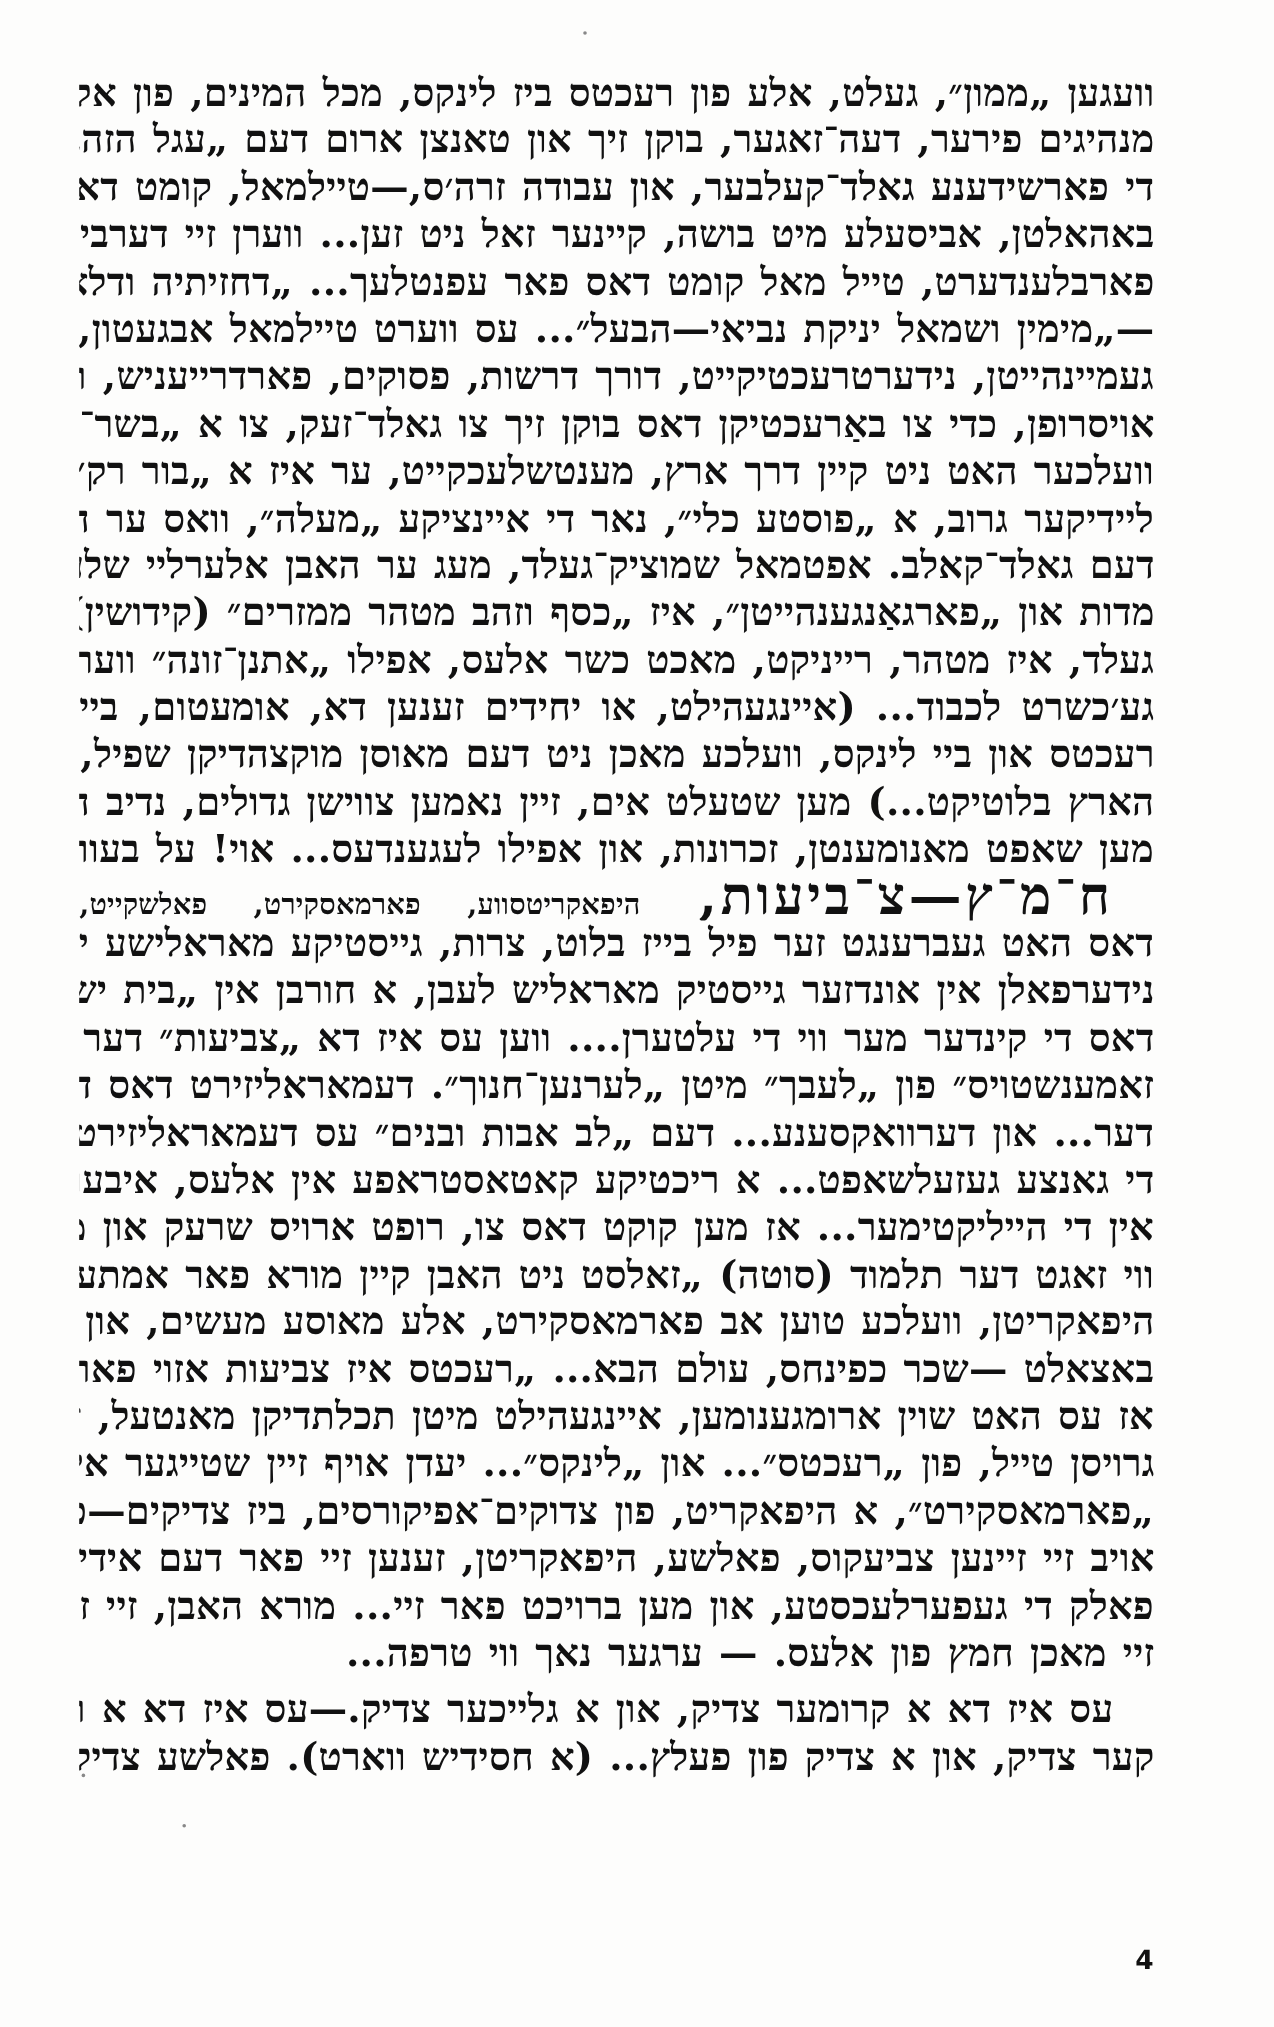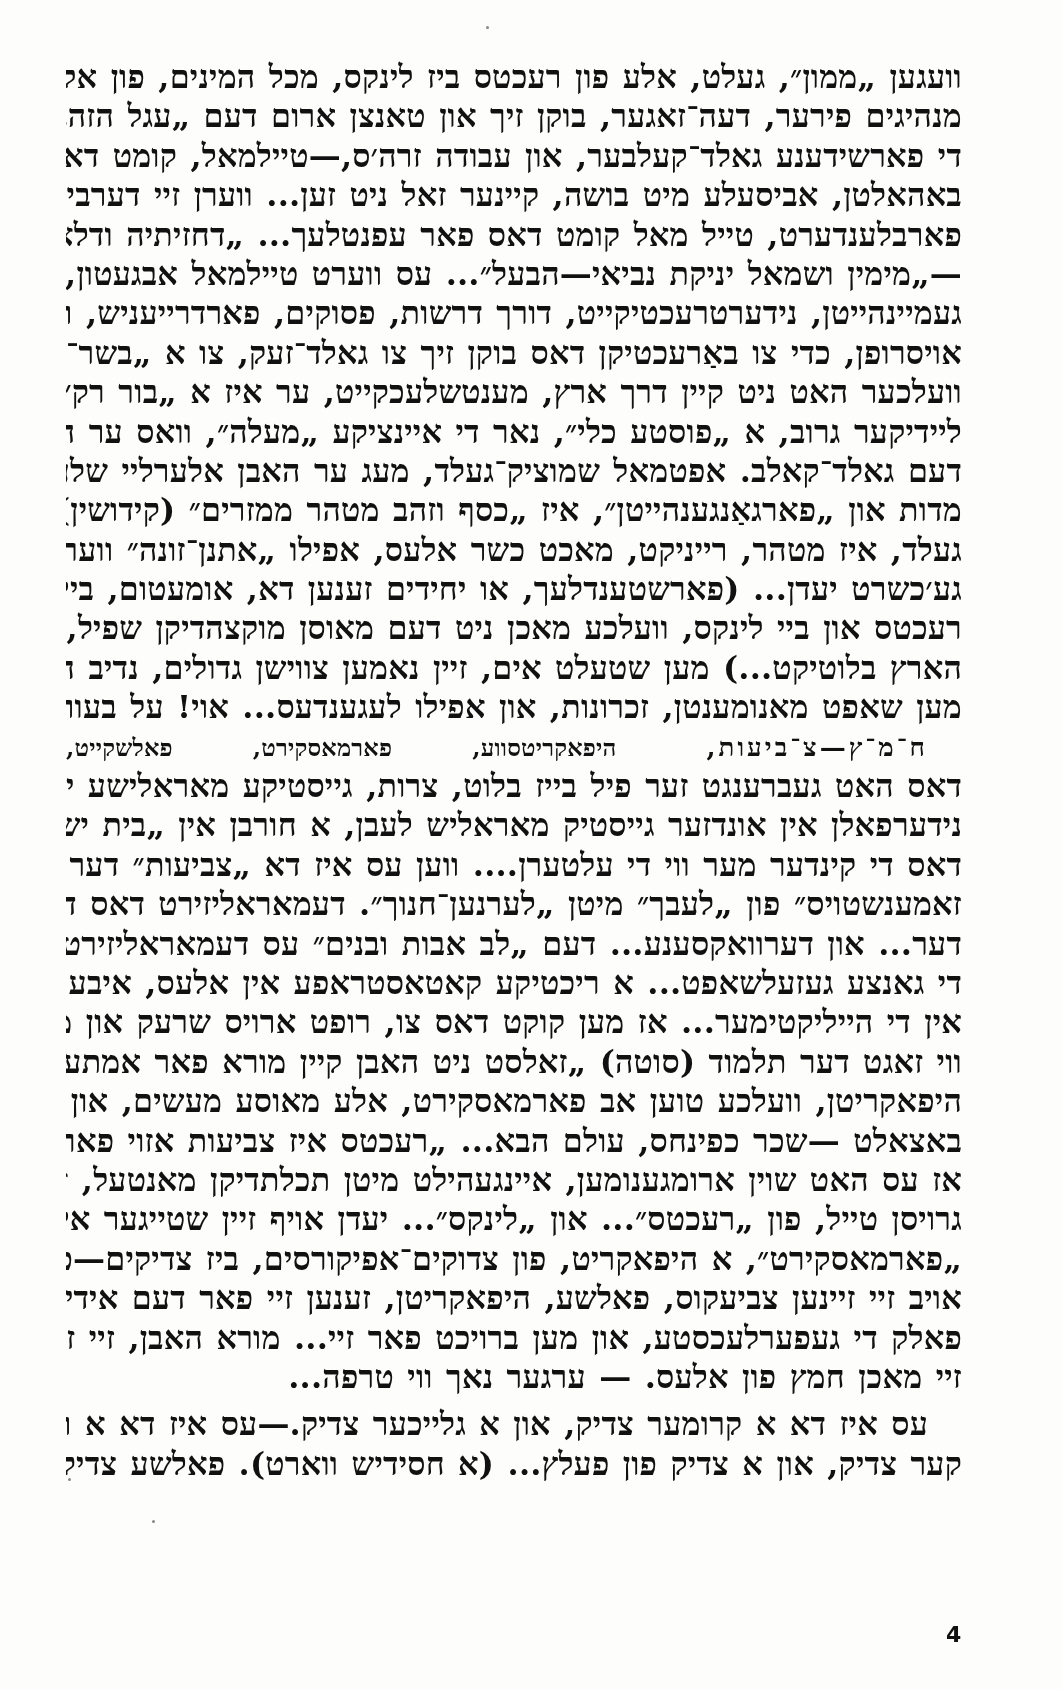--- a/index.html
+++ b/index.html
@@ -44,21 +44,21 @@
     .line.last {
       text-align-last: right;
     }
     .line.indent-right {
       padding-right: 34px;
     }
     .line.heading-line {
       font-size: 24px;
     }
     .heading-word {
-      font-size: 26px;
+      font-size: 44px;
       font-weight: bold;
       letter-spacing: 3px;
       margin-left: 10px;
     }
     .line.para-gap-before {
       margin-top: 8px;
     }
     .page-number {
       position: absolute;
       left: 946px;
@@ -87,21 +87,21 @@
     <div class="line">באהאלטן, אביסעלע מיט בושה, קיינער זאל ניט זען... ווערן זיי דערביי, אויך</div>
     <div class="line">פארבלענדערט, טייל מאל קומט דאס פאר עפנטלעך... „דחזיתיה ודלא חזיתיה״</div>
     <div class="line">—„מימין ושמאל יניקת נביאי—הבעל״... עס ווערט טיילמאל אבגעטון, אלערליי</div>
     <div class="line">געמיינהייטן, נידערטרעכטיקייט, דורך דרשות, פסוקים, פארדרייעניש, רעדעס</div>
     <div class="line">אויסרופן, כדי צו באַרעכטיקן דאס בוקן זיך צו גאלד־זעק, צו א „בשר־ודם״,</div>
     <div class="line">וועלכער האט ניט קיין דרך ארץ, מענטשלעכקייט, ער איז א „בור רק״ א</div>
     <div class="line">ליידיקער גרוב, א „פוסטע כלי״, נאר די איינציקע „מעלה״, וואס ער האט</div>
     <div class="line">דעם גאלד־קאלב. אפטמאל שמוציק־געלד, מעג ער האבן אלערליי שלעכטע</div>
     <div class="line">מדות און „פארגאַנגענהייטן״, איז „כסף וזהב מטהר ממזרים״ (קידושין) גאלד,</div>
     <div class="line">געלד, איז מטהר, רייניקט, מאכט כשר אלעס, אפילו „אתנן־זונה״ ווערט אויך</div>
-    <div class="line">גע׳כשרט יעדן... (פארשטענדלעך, או יחידים זענען דא, אומעטום, ביי</div>
+    <div class="line">גע׳כשרט לכבוד... (איינגעהילט, או יחידים זענען דא, אומעטום, ביי</div>
     <div class="line">רעכטס און ביי לינקס, וועלכע מאכן ניט דעם מאוסן מוקצהדיקן שפיל, זייער</div>
     <div class="line">הארץ בלוטיקט...) מען שטעלט אים, זיין נאמען צווישן גדולים, נדיב הידוע,</div>
     <div class="line">מען שאפט מאנומענטן, זכרונות, און אפילו לעגענדעס... אוי! על בעור חמץ!...</div>
 
     <div class="line heading-line indent-right">
       <span class="heading-word">ח־מ־ץ—צ־ביעות,</span>
       <span>היפאקריטסווע, פארמאסקירט, פאלשקייט,</span>
     </div>
 
     <div class="line">דאס האט געברענגט זער פיל בייז בלוט, צרות, גייסטיקע מאראלישע ירידות,</div>

